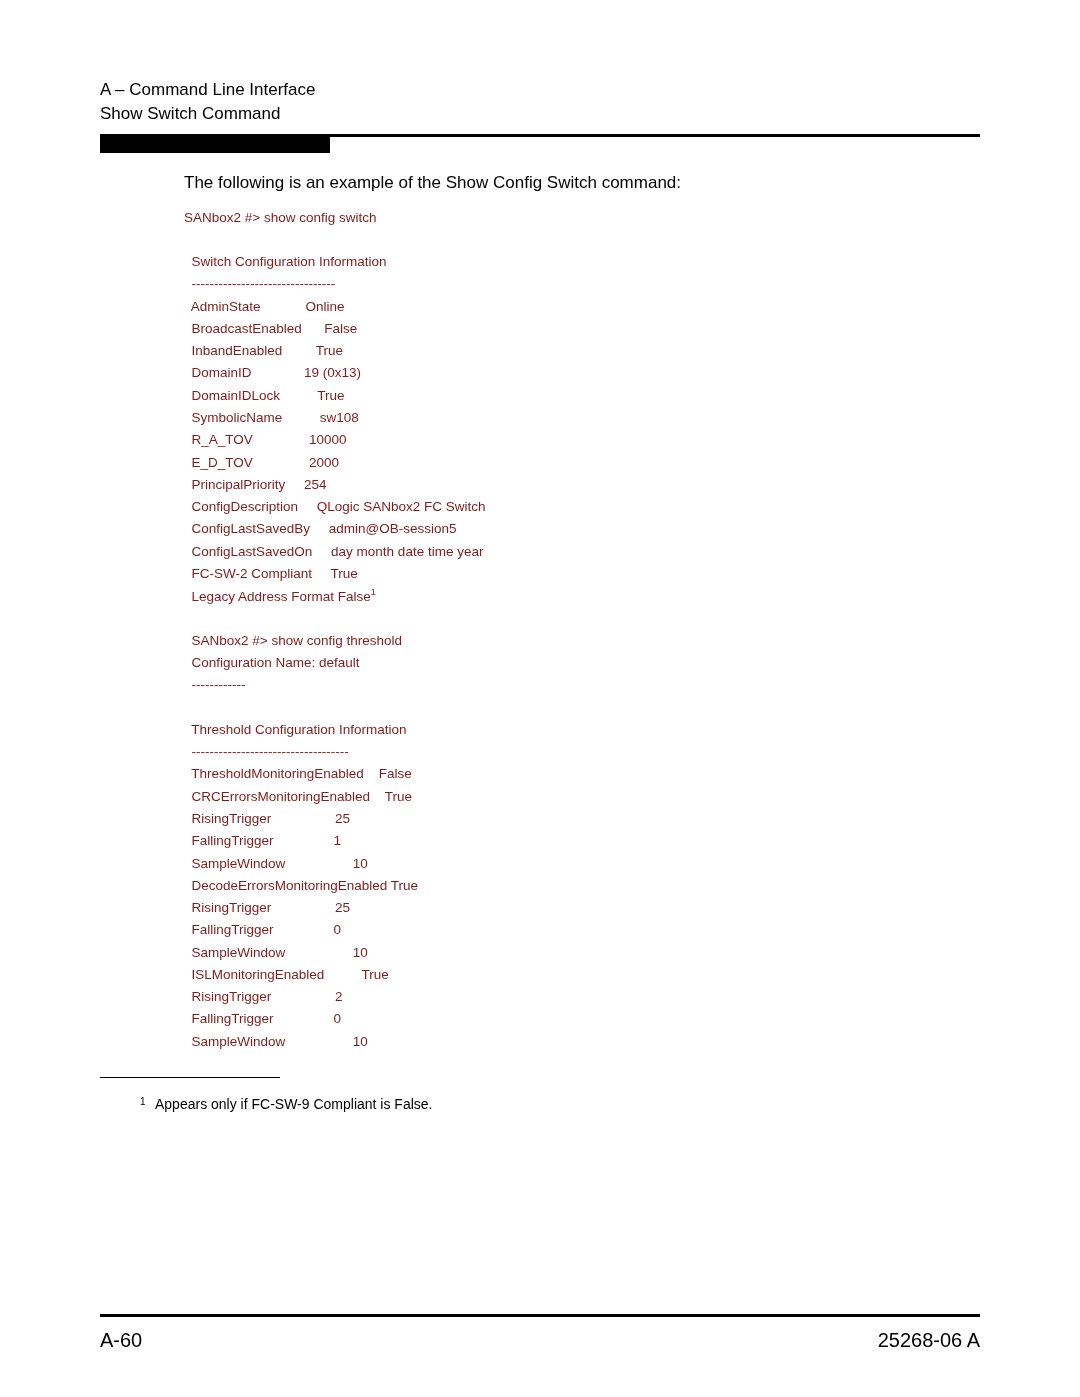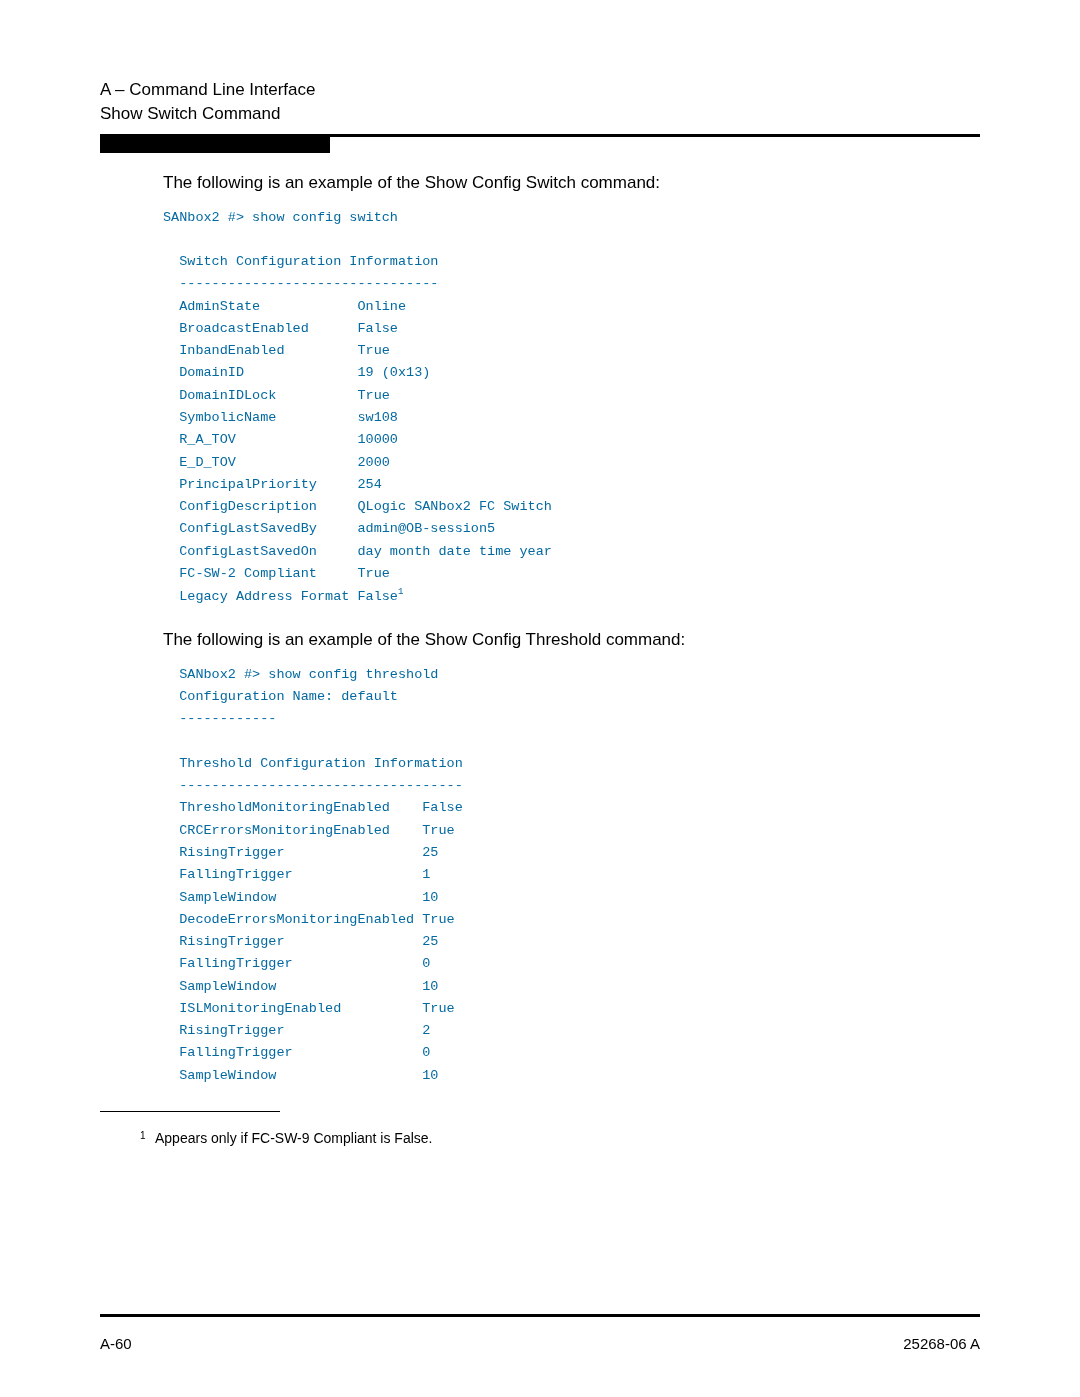--- a/index.html
+++ b/index.html
@@ -44,33 +44,33 @@
       margin-bottom: 0;
     }
     .black-bar {
       background: #000;
       width: 230px;
       height: 16px;
       margin-top: 0;
       margin-bottom: 20px;
     }
     .content {
-      margin-left: 63px;
+      margin-left: 84px;
     }
     .intro-text {
       font-size: 17px;
       color: #000;
       margin-bottom: 14px;
     }
     .cli-block {
-      font-family: Liberation Mono, monospace;
+      font-family: Liberation Sans, sans-serif;
       font-size: 13.5px;
       line-height: 1.65;
       white-space: pre;
-      color: #0369a1;
+      color: #7f1d1d;
       margin-bottom: 22px;
     }
     .sup {
       font-size: 9px;
       vertical-align: super;
     }
     .footnote-rule {
       border: none;
       border-top: 1px solid #000;
       width: 180px;
@@ -99,21 +99,21 @@
       left: 100px;
       width: 880px;
     }
     .footer-row {
       position: absolute;
       bottom: 45px;
       left: 100px;
       width: 880px;
       display: flex;
       justify-content: space-between;
-      font-size: 15px;
+      font-size: 20px;
       text-align: right;
     }
     .footnote-container {
       margin-left: 0;
     }
   </style>
 </head>
 <body>
 
 <div class="page">
@@ -141,21 +141,20 @@
   SymbolicName          sw108
   R_A_TOV               10000
   E_D_TOV               2000
   PrincipalPriority     254
   ConfigDescription     QLogic SANbox2 FC Switch
   ConfigLastSavedBy     admin@OB-session5
   ConfigLastSavedOn     day month date time year
   FC-SW-2 Compliant     True
   Legacy Address Format False</span><span class="sup">1</span></div>
 
-    <div class="intro-text">The following is an example of the Show Config Threshold command:</div>
     <div class="cli-block">  SANbox2 #&gt; show config threshold
   Configuration Name: default 
   ------------
 
   Threshold Configuration Information
   -----------------------------------
   ThresholdMonitoringEnabled    False
   CRCErrorsMonitoringEnabled    True
   RisingTrigger                 25
   FallingTrigger                1

